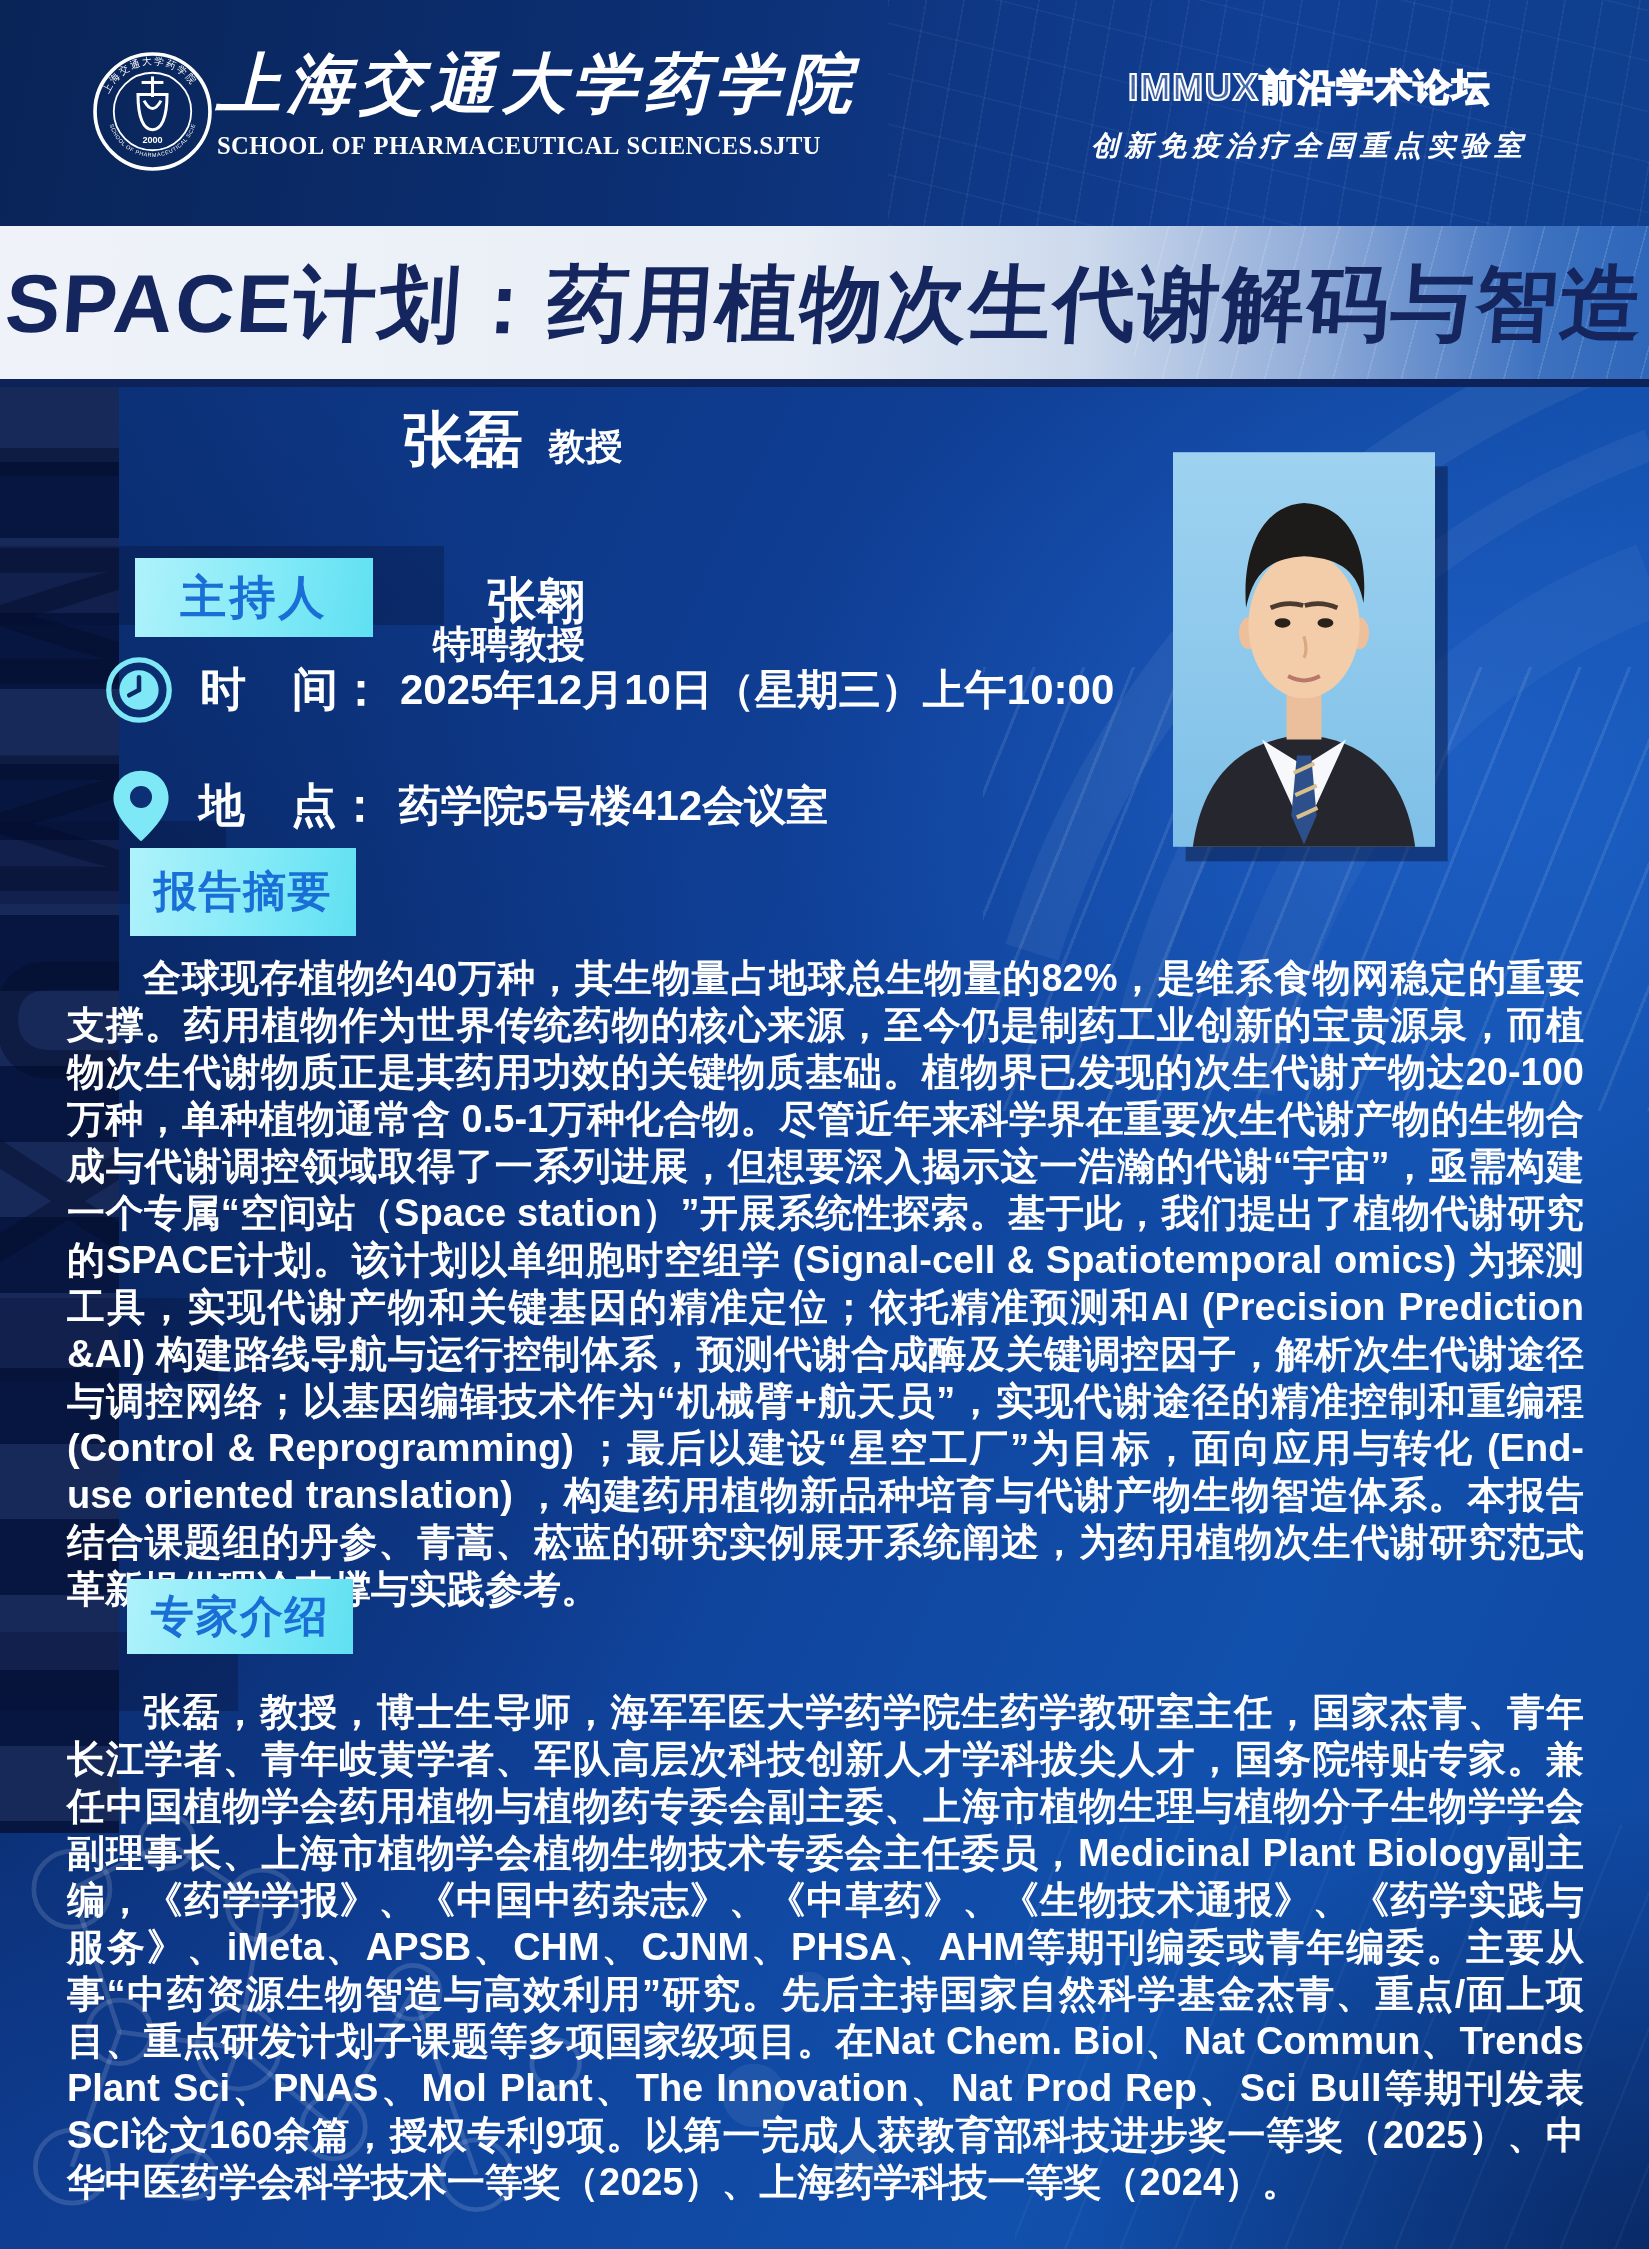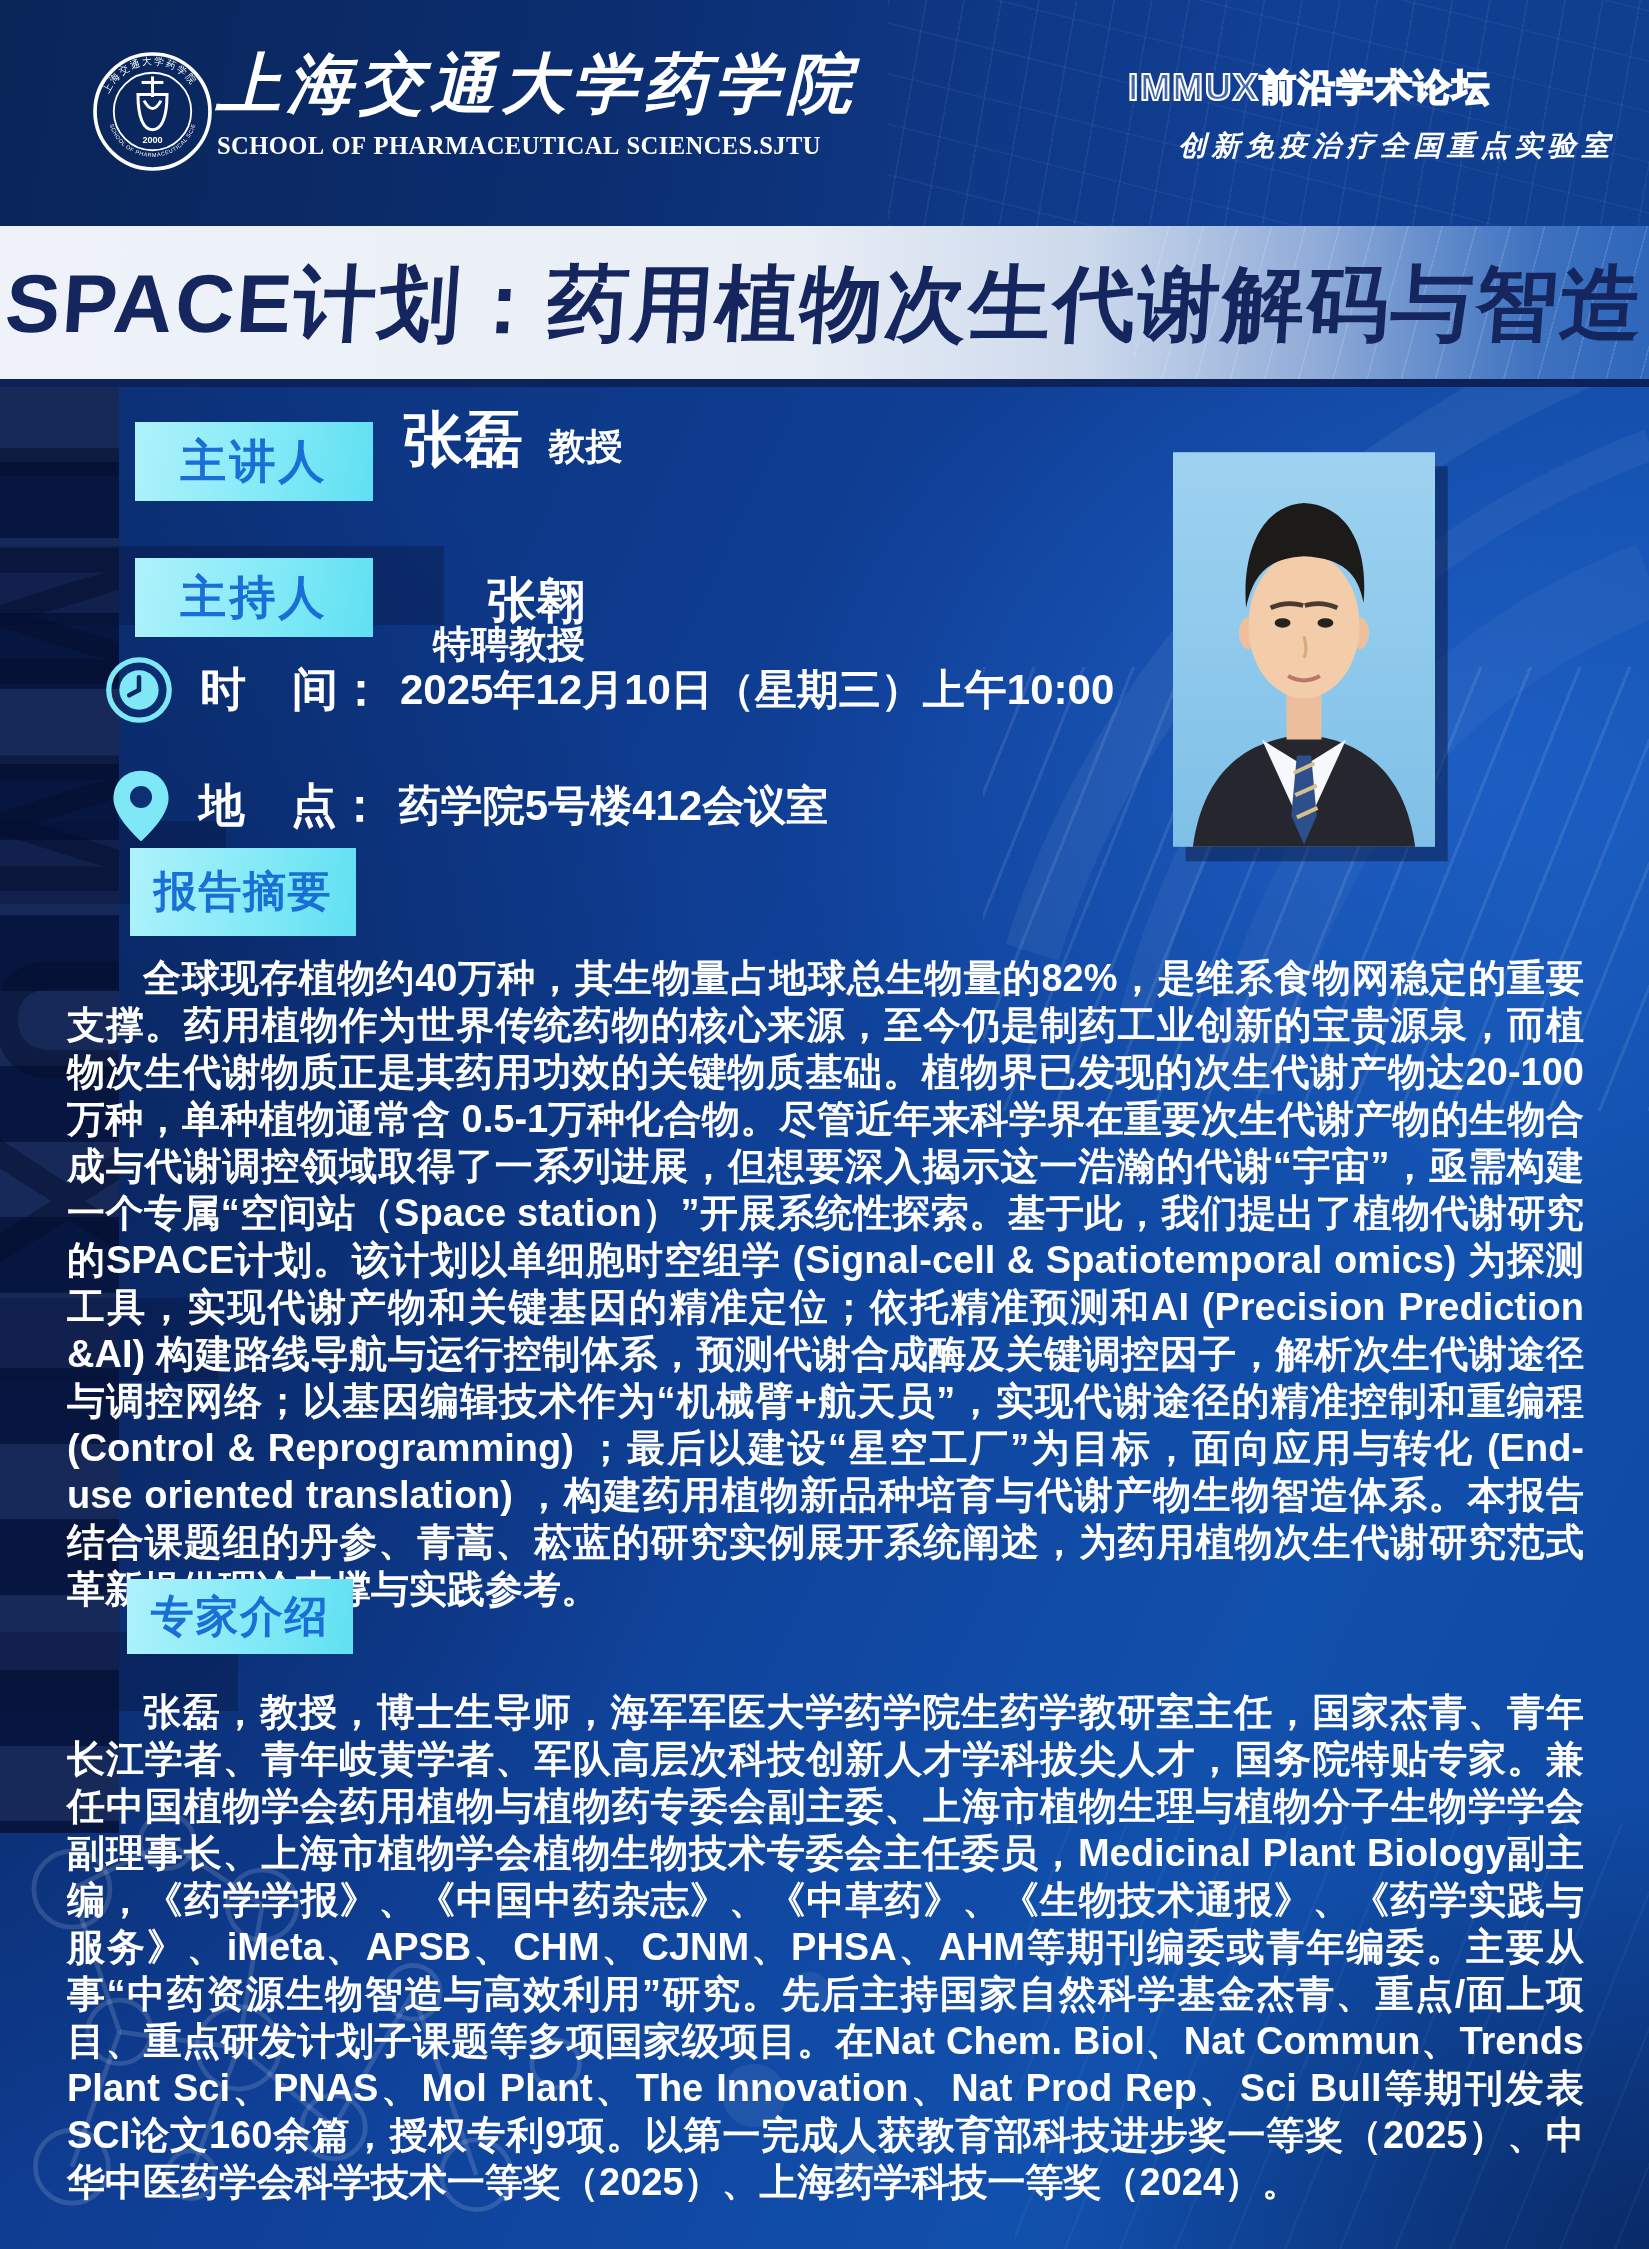--- a/index.html
+++ b/index.html
@@ -21,21 +21,21 @@
       repeating-linear-gradient(100deg, rgba(255,255,255,0.07) 0 1.6px, transparent 1.6px 37px),
       repeating-linear-gradient(14deg, rgba(255,255,255,0.05) 0 1.6px, transparent 1.6px 49px);}
   .logo-wrap{position:absolute;left:92px;top:51px;width:121px;height:121px;}
   .school-cn{position:absolute;left:216px;top:49px;font-size:65px;line-height:1.1;color:#ffffff;
     font-weight:900;font-style:italic;letter-spacing:6.3px;font-family:"Liberation Serif","DejaVu Serif",serif;}
   .school-en{position:absolute;left:217px;top:132px;font-size:24.6px;color:#ffffff;font-weight:bold;
     letter-spacing:0.4px;word-spacing:1.6px;font-family:"Liberation Serif","DejaVu Serif",serif;}
   .forum-name{position:absolute;left:1004px;top:63px;width:611px;text-align:center;
     font-size:37px;font-weight:900;letter-spacing:1.6px;color:rgba(255,255,255,0.22);
     -webkit-text-stroke:2px #ffffff;}
-  .forum-lab{position:absolute;left:1004px;top:127px;width:611px;text-align:right;
+  .forum-lab{position:absolute;left:1004px;top:127px;width:611px;text-align:center;
     font-size:28px;font-weight:bold;font-style:italic;letter-spacing:5.6px;color:#ffffff;
     font-family:"Liberation Serif","DejaVu Serif",serif;}
   
   .title-band{position:absolute;left:0;top:226px;width:1650px;height:153px;
     background:linear-gradient(90deg,#eff3f9 0%,#e9eef6 48%,#ccd9ec 66%,#8fabd8 80%,#3e72c0 93%,#2e66ba 100%);}
   .title-band::before{content:"";position:absolute;right:0;top:0;width:516px;height:100%;opacity:.5;
     background:repeating-linear-gradient(105deg, rgba(255,255,255,0.25) 0 1.6px, transparent 1.6px 33px);}
   .band-divider{position:absolute;left:0;top:379px;width:1650px;height:8px;background:#0c2258;}
   .lecture-title{position:absolute;left:0;top:250px;width:1650px;text-align:center;
     font-size:82px;font-weight:900;color:#15265e;letter-spacing:2.4px;transform:skewX(-4deg);}
@@ -163,21 +163,20 @@
     <div class="school-cn">上海交通大学药学院</div>
     <div class="school-en">SCHOOL OF PHARMACEUTICAL SCIENCES.SJTU</div>
     <div class="forum-name">IMMUX前沿学术论坛</div>
     <div class="forum-lab">创新免疫治疗全国重点实验室</div>
   </div>
 
   <div class="title-band"></div>
   <div class="lecture-title">SPACE计划：药用植物次生代谢解码与智造</div>
   <div class="band-divider"></div>
 
-  <div class="tag tag-speaker">主讲人</div>
   <div class="name-line speaker-line">
     <span class="name">张磊</span>
     <span class="degree">教授</span>
   </div>
 
   <div class="tag tag-host">主持人</div>
   <div class="name-line host-line">
     <span class="name">张翱</span>
     <span class="degree">特聘教授</span>
   </div>

